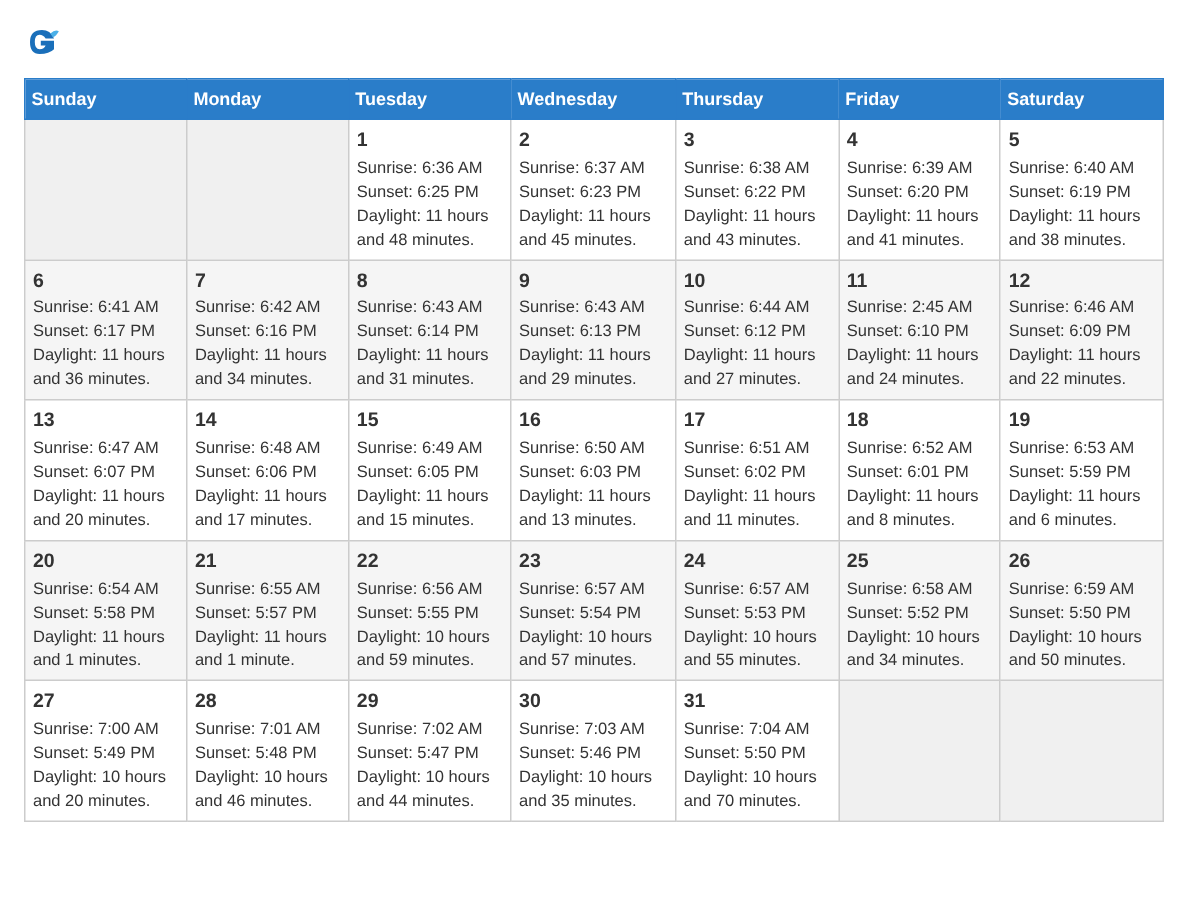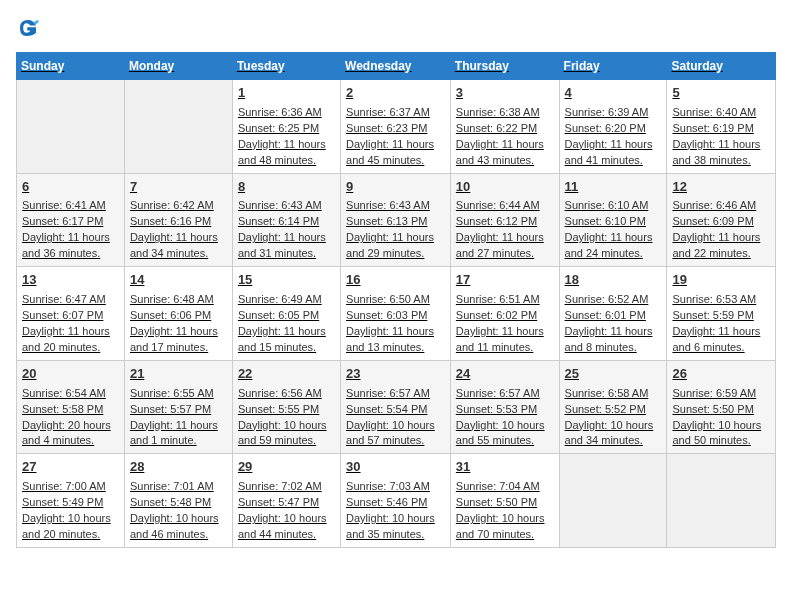--- a/index.html
+++ b/index.html
@@ -34,21 +34,20 @@
       color: #333;
     }
     .location {
       font-size: 16px;
       color: #555;
     }
     table {
       width: 100%;
       border-collapse: collapse;
       font-size: 11px;
-      text-decoration: underline;
     }
     thead tr th {
       background-color: #2a7dc9;
       color: #fff;
       padding: 6px 4px;
       text-align: left;
       font-size: 12px;
       border: 1px solid #2a7dc9;
     }
     tbody tr td {
@@ -119,34 +118,34 @@
         <td><span class="day-number">3</span><span>Sunrise: 6:38 AM</span><br><span>Sunset: 6:22 PM</span><br><span>Daylight: 11 hours and 43 minutes.</span></td>
         <td><span class="day-number">4</span><span>Sunrise: 6:39 AM</span><br><span>Sunset: 6:20 PM</span><br><span>Daylight: 11 hours and 41 minutes.</span></td>
         <td><span class="day-number">5</span><span>Sunrise: 6:40 AM</span><br><span>Sunset: 6:19 PM</span><br><span>Daylight: 11 hours and 38 minutes.</span></td>
       </tr>
       <tr>
         <td><span class="day-number">6</span><span>Sunrise: 6:41 AM</span><br><span>Sunset: 6:17 PM</span><br><span>Daylight: 11 hours and 36 minutes.</span></td>
         <td><span class="day-number">7</span><span>Sunrise: 6:42 AM</span><br><span>Sunset: 6:16 PM</span><br><span>Daylight: 11 hours and 34 minutes.</span></td>
         <td><span class="day-number">8</span><span>Sunrise: 6:43 AM</span><br><span>Sunset: 6:14 PM</span><br><span>Daylight: 11 hours and 31 minutes.</span></td>
         <td><span class="day-number">9</span><span>Sunrise: 6:43 AM</span><br><span>Sunset: 6:13 PM</span><br><span>Daylight: 11 hours and 29 minutes.</span></td>
         <td><span class="day-number">10</span><span>Sunrise: 6:44 AM</span><br><span>Sunset: 6:12 PM</span><br><span>Daylight: 11 hours and 27 minutes.</span></td>
-        <td><span class="day-number">11</span><span>Sunrise: 6:10 AM</span><br><span>Sunset: 6:10 PM</span><br><span>Daylight: 11 hours and 24 minutes.</span></td>
+        <td><span class="day-number">11</span><span>Sunrise: 2:45 AM</span><br><span>Sunset: 6:10 PM</span><br><span>Daylight: 11 hours and 24 minutes.</span></td>
         <td><span class="day-number">12</span><span>Sunrise: 6:46 AM</span><br><span>Sunset: 6:09 PM</span><br><span>Daylight: 11 hours and 22 minutes.</span></td>
       </tr>
       <tr>
         <td><span class="day-number">13</span><span>Sunrise: 6:47 AM</span><br><span>Sunset: 6:07 PM</span><br><span>Daylight: 11 hours and 20 minutes.</span></td>
         <td><span class="day-number">14</span><span>Sunrise: 6:48 AM</span><br><span>Sunset: 6:06 PM</span><br><span>Daylight: 11 hours and 17 minutes.</span></td>
         <td><span class="day-number">15</span><span>Sunrise: 6:49 AM</span><br><span>Sunset: 6:05 PM</span><br><span>Daylight: 11 hours and 15 minutes.</span></td>
         <td><span class="day-number">16</span><span>Sunrise: 6:50 AM</span><br><span>Sunset: 6:03 PM</span><br><span>Daylight: 11 hours and 13 minutes.</span></td>
         <td><span class="day-number">17</span><span>Sunrise: 6:51 AM</span><br><span>Sunset: 6:02 PM</span><br><span>Daylight: 11 hours and 11 minutes.</span></td>
         <td><span class="day-number">18</span><span>Sunrise: 6:52 AM</span><br><span>Sunset: 6:01 PM</span><br><span>Daylight: 11 hours and 8 minutes.</span></td>
         <td><span class="day-number">19</span><span>Sunrise: 6:53 AM</span><br><span>Sunset: 5:59 PM</span><br><span>Daylight: 11 hours and 6 minutes.</span></td>
       </tr>
       <tr>
-        <td><span class="day-number">20</span><span>Sunrise: 6:54 AM</span><br><span>Sunset: 5:58 PM</span><br><span>Daylight: 20 hours and 4 minutes.</span></td>
+        <td><span class="day-number">20</span><span>Sunrise: 6:54 AM</span><br><span>Sunset: 5:58 PM</span><br><span>Daylight: 11 hours and 1 minutes.</span></td>
         <td><span class="day-number">21</span><span>Sunrise: 6:55 AM</span><br><span>Sunset: 5:57 PM</span><br><span>Daylight: 11 hours and 1 minute.</span></td>
         <td><span class="day-number">22</span><span>Sunrise: 6:56 AM</span><br><span>Sunset: 5:55 PM</span><br><span>Daylight: 10 hours and 59 minutes.</span></td>
         <td><span class="day-number">23</span><span>Sunrise: 6:57 AM</span><br><span>Sunset: 5:54 PM</span><br><span>Daylight: 10 hours and 57 minutes.</span></td>
         <td><span class="day-number">24</span><span>Sunrise: 6:57 AM</span><br><span>Sunset: 5:53 PM</span><br><span>Daylight: 10 hours and 55 minutes.</span></td>
         <td><span class="day-number">25</span><span>Sunrise: 6:58 AM</span><br><span>Sunset: 5:52 PM</span><br><span>Daylight: 10 hours and 34 minutes.</span></td>
         <td><span class="day-number">26</span><span>Sunrise: 6:59 AM</span><br><span>Sunset: 5:50 PM</span><br><span>Daylight: 10 hours and 50 minutes.</span></td>
       </tr>
       <tr>
         <td><span class="day-number">27</span><span>Sunrise: 7:00 AM</span><br><span>Sunset: 5:49 PM</span><br><span>Daylight: 10 hours and 20 minutes.</span></td>
         <td><span class="day-number">28</span><span>Sunrise: 7:01 AM</span><br><span>Sunset: 5:48 PM</span><br><span>Daylight: 10 hours and 46 minutes.</span></td>

